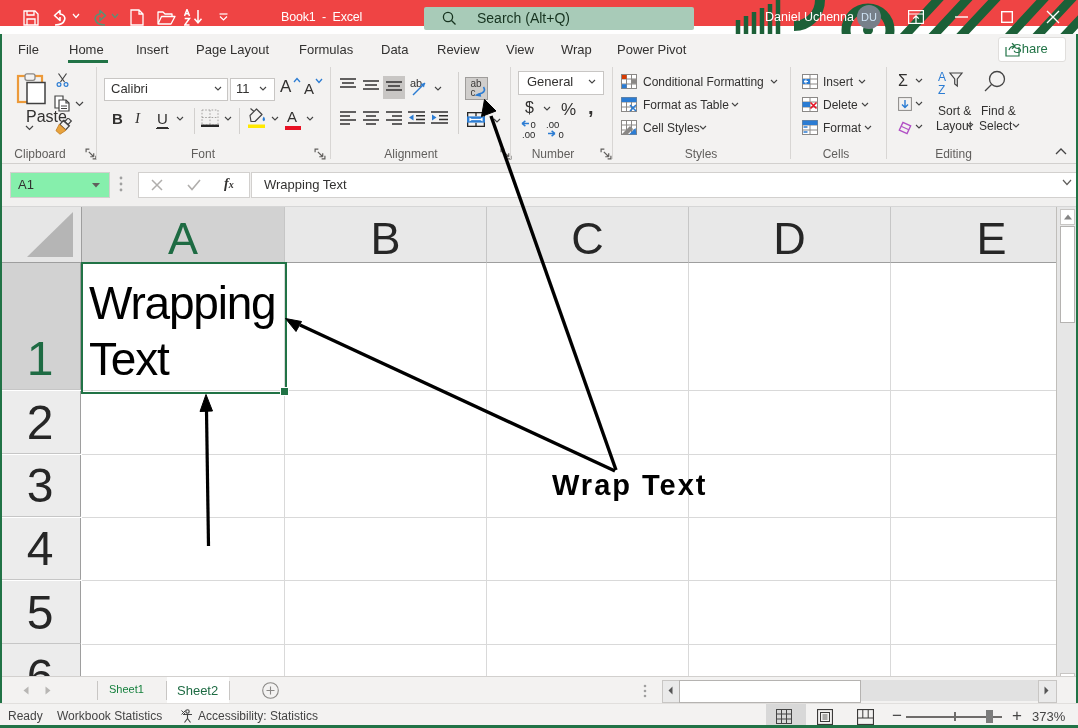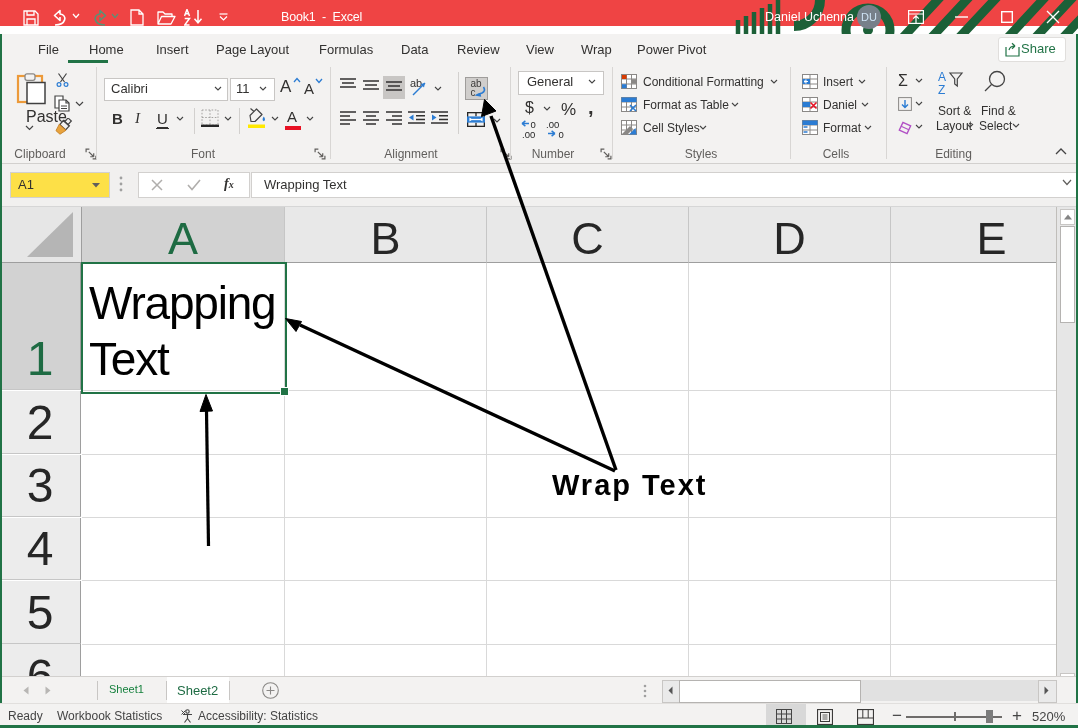--- a/index.html
+++ b/index.html
@@ -10,36 +10,36 @@
 #titlebar svg{position:absolute;}
 #ttext{position:absolute;left:281px;top:10px;color:#fff;font-size:12.5px;letter-spacing:-0.2px;}
 #searchbox{position:absolute;left:424px;top:7px;width:270px;height:23px;background:#a8cbb8;border-radius:2px;}
 #searchbox span{position:absolute;left:53px;top:3px;font-size:14px;color:#16331f;}
 #uname{position:absolute;left:765px;top:10px;color:#fff;font-size:12.5px;}
 #avatar{position:absolute;left:857px;top:5px;width:24px;height:24px;border-radius:50%;background:#77808a;color:#cfe3f5;font-size:11px;text-align:center;line-height:24px;}
 
 .deco{position:absolute;top:0;height:34px;opacity:1;}
 
 #menubar{position:absolute;left:0;top:34px;width:1078px;height:30px;background:#f3f2f1;}
-#menubar .tab{position:absolute;top:8px;font-size:13px;color:#323130;white-space:nowrap;margin-left:20px;}
+#menubar .tab{position:absolute;top:8px;font-size:13px;color:#323130;white-space:nowrap;}
 #hulin{position:absolute;left:68px;top:26px;width:40px;height:3px;background:#217346;}
 #sharebtn{position:absolute;left:998px;top:3px;width:66px;height:23px;background:#fff;border:1px solid #e0dedc;border-radius:3px;}
-#sharebtn span{position:absolute;left:22px;top:3px;color:#217346;font-size:13px;}
+#sharebtn span{position:absolute;left:14px;top:3px;color:#217346;font-size:13px;}
 
 #ribbon{position:absolute;left:0;top:64px;width:1078px;height:99px;background:#f3f2f1;border-bottom:1px solid #d2d0ce;}
 .gsep{position:absolute;top:3px;width:1px;height:92px;background:#d8d6d4;}
 .glabel{position:absolute;top:83px;font-size:12px;color:#605e5c;text-align:center;}
 .dlg{position:absolute;top:84px;width:12px;height:12px;color:#605e5c;}
 .ricon{position:absolute;}
 .rtext{position:absolute;font-size:12px;color:#323130;white-space:nowrap;}
 .chev{position:absolute;font-size:9px;color:#605e5c;}
 .whitebox{position:absolute;background:#fff;border:1px solid #c8c6c4;}
 
 #fbar{position:absolute;left:0;top:164px;width:1078px;height:42px;background:#f1f0ef;border-bottom:1px solid #d6d6d6;}
-#namebox{position:absolute;left:10px;top:8px;width:98px;height:24px;background:#fde047;border:1px solid #d2d0ce;}
+#namebox{position:absolute;left:10px;top:8px;width:98px;height:24px;background:#86efac;border:1px solid #d2d0ce;}
 #fxbox{position:absolute;left:138px;top:8px;width:110px;height:24px;background:#fff;border:1px solid #d2d0ce;}
 #finput{position:absolute;left:251px;top:8px;width:827px;height:24px;background:#fff;border:1px solid #d2d0ce;border-right:none;}
 
 #grid{position:absolute;left:0;top:207px;width:1056px;height:469px;background:#fff;overflow:hidden;}
 .colhead{position:absolute;top:0;height:55px;background:#e8e8e8;border-right:1px solid #c6c6c6;border-bottom:1px solid #9e9e9e;text-align:center;font-size:45px;color:#262626;line-height:63px;overflow:hidden;}
 .rowhead{position:absolute;left:0;width:81px;background:#ececec;border-right:1px solid #9e9e9e;border-bottom:1px solid #c6c6c6;display:flex;align-items:flex-end;justify-content:center;padding-bottom:3px;box-sizing:border-box;font-size:48px;color:#262626;}
 .gl{position:absolute;background:#d9d9d9;}
 
 #tabbar{position:absolute;left:0;top:676px;width:1078px;height:27px;background:#f3f2f1;border-top:1px solid #d2d0ce;}
 
@@ -99,20 +99,27 @@
           <path d="M14 1 v12 M10.5 9.8 L14 13.8 L17.5 9.8" stroke-width="1.5"></path>
         </g>
       </svg>
     <svg style="left:218px;top:13px" width="11" height="8" viewBox="0 0 11 8">
         <g stroke="#fff" fill="none" stroke-width="1.2">
           <path d="M1.5 1 h8"></path>
           <path d="M2 3.5 L5.5 7 L9 3.5"></path>
         </g>
       </svg>
     <div id="ttext">Book1&nbsp;&nbsp;-&nbsp;&nbsp;Excel</div>
+    <div id="searchbox">
+        <span>Search (Alt+Q)</span>
+      <svg style="position:absolute;left:18px;top:4px" width="15" height="15" viewBox="0 0 15 15">
+          <circle cx="6" cy="6" r="4.6" fill="none" stroke="#16331f" stroke-width="1.3"></circle>
+          <path d="M9.5 9.5 L13.5 13.5" stroke="#16331f" stroke-width="1.3"></path>
+        </svg>
+    </div>
     <div id="uname">Daniel Uchenna</div>
     <div id="avatar">DU</div>
     <svg style="left:908px;top:10px" width="16" height="14" viewBox="0 0 16 14">
         <g fill="none" stroke="#fff" stroke-width="1.2">
           <rect x="0.6" y="0.6" width="14.8" height="12.8"></rect>
           <path d="M0.6 4 h14.8 M8 13 v-7 M5.2 8.6 L8 5.8 L10.8 8.6"></path>
         </g>
       </svg>
     <svg style="left:955px;top:16px" width="13" height="2" viewBox="0 0 13 2">
         <path d="M0 1 h13" stroke="#fff" stroke-width="1.4"></path>
@@ -418,21 +425,21 @@
         <path d="M1 1 L4 4 L7 1" fill="none" stroke="#444" stroke-width="1.1"></path>
       </svg>
     <svg class="ricon" style="left:802px;top:33px" width="16" height="15" viewBox="0 0 16 15">
         <g stroke="#8a8886" fill="none">
           <rect x="0.5" y="0.5" width="15" height="14" fill="#fff"></rect>
           <path d="M0.5 5 h15 M0.5 10 h15 M8 0.5 v14"></path>
         </g>
         <rect x="0.5" y="5" width="7.5" height="5" fill="#2b7cd3"></rect>
         <path d="M8.5 5.5 l6 6 M8.5 11.5 l6-6" stroke="#e81123" stroke-width="1.6"></path>
       </svg>
-    <div class="rtext" style="left:823px;top:34px">Daniel</div>
+    <div class="rtext" style="left:823px;top:34px">Delete</div>
     <svg class="chev" style="left:861px;top:38px" width="8" height="6" viewBox="0 0 8 6">
         <path d="M1 1 L4 4 L7 1" fill="none" stroke="#444" stroke-width="1.1"></path>
       </svg>
     <svg class="ricon" style="left:802px;top:56px" width="16" height="15" viewBox="0 0 16 15">
         <g stroke="#8a8886" fill="none">
           <rect x="0.5" y="0.5" width="15" height="14" fill="#fff"></rect>
           <path d="M0.5 5 h15 M0.5 10 h15 M8 0.5 v14"></path>
         </g>
         <rect x="0.5" y="0.5" width="15" height="4.5" fill="#2b7cd3"></rect>
         <path d="M1.5 7 l4 0 M1.5 12 l4 0" stroke="#2b7cd3" stroke-width="1.3"></path>
@@ -630,21 +637,21 @@
         <g fill="none" stroke="#3b3a39">
           <rect x="0.5" y="0.5" width="16" height="15" stroke-width="1.2"></rect>
           <path d="M5.8 0.5 v8.5 M11.2 0.5 v8.5 M0.5 9 h16"></path>
         </g>
       </svg>
     <span style="position:absolute;left:892px;top:2px;font-size:17px;color:#444">−</span>
     <div style="position:absolute;left:906px;top:12px;width:96px;height:2px;background:#6e6c6a"></div>
     <div style="position:absolute;left:954px;top:8px;width:2px;height:9px;background:#6e6c6a"></div>
     <div style="position:absolute;left:986px;top:6px;width:7px;height:13px;background:#7c7c7c"></div>
     <span style="position:absolute;left:1012px;top:2px;font-size:17px;color:#444">+</span>
-    <span style="position:absolute;left:1032px;top:5px;font-size:13px">520%</span>
+    <span style="position:absolute;left:1032px;top:5px;font-size:13px">373%</span>
   </div>
   <div id="grnline"></div>
   <div class="annot" style="left:552px;top:471px;letter-spacing:2px">Wrap Text</div>
   <div style="position:absolute;left:0;top:34px;width:2px;height:669px;background:#217346"></div>
   <div style="position:absolute;left:1076px;top:34px;width:2px;height:669px;background:#217346"></div>
   <svg id="overlay" viewBox="0 0 1078 728">
     <g stroke="#000" fill="#000">
       <path d="M616 470 L491 116" stroke-width="3.4" fill="none"></path>
       <path d="M484.5 99.5 L481.5 116.5 L496 111 z" stroke-width="1"></path>
       <path d="M615 471 L300 325" stroke-width="3.4" fill="none"></path>

